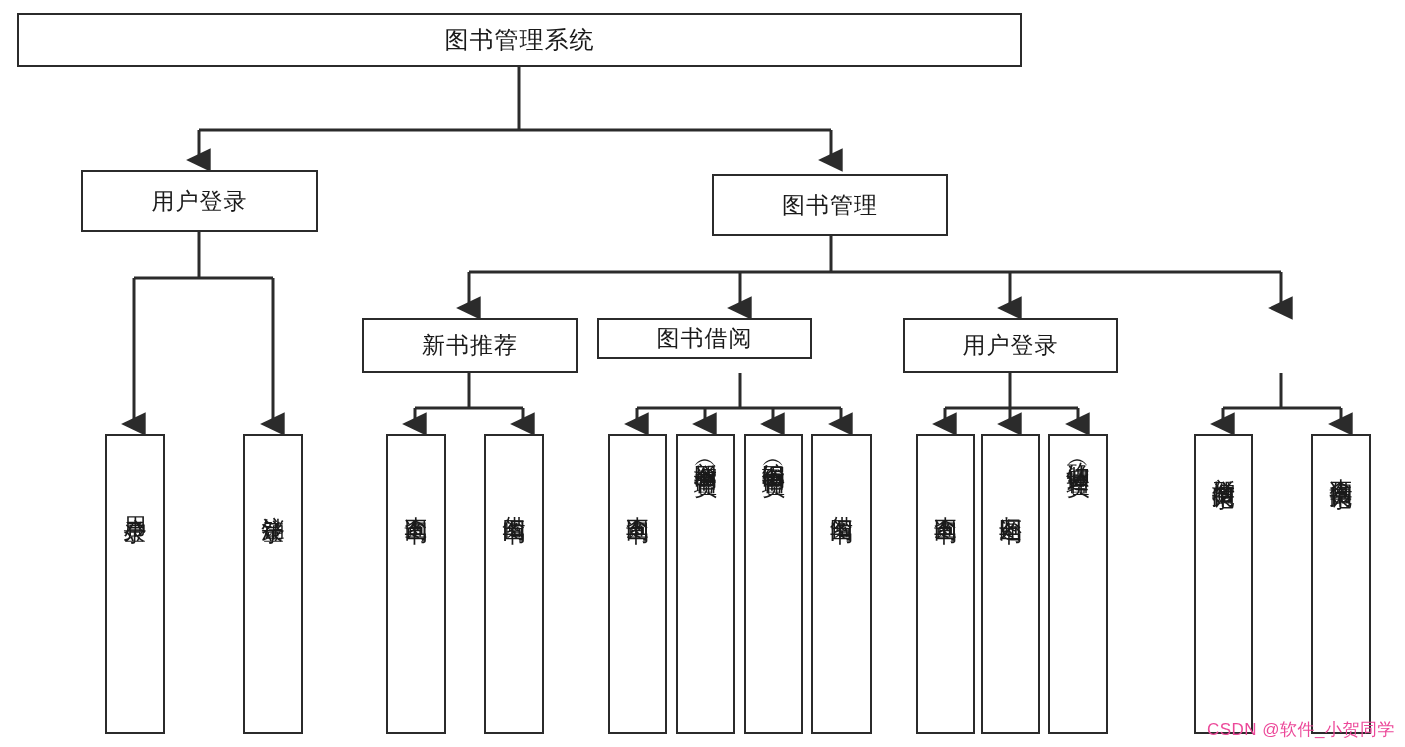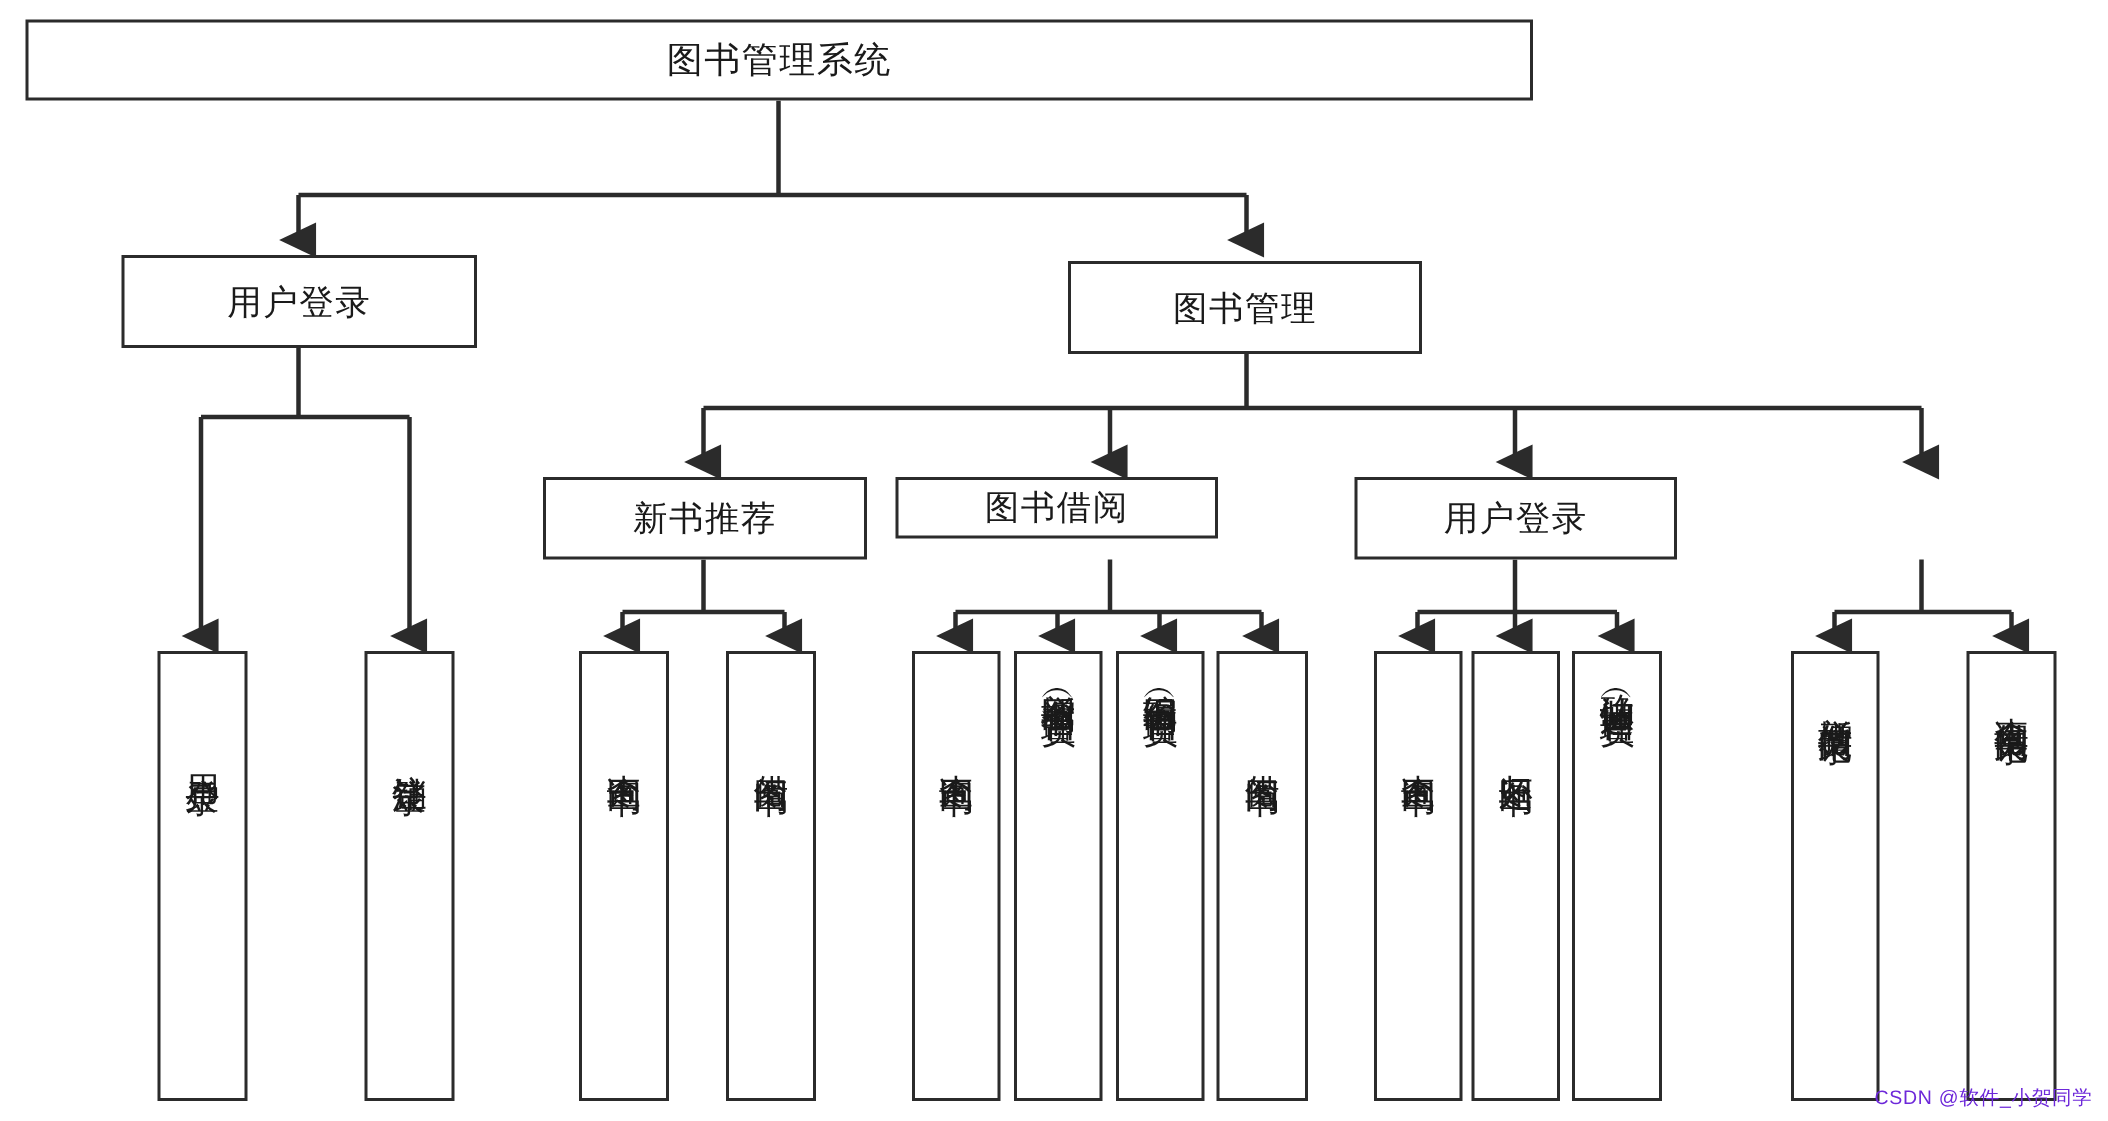--- a/index.html
+++ b/index.html
@@ -64,22 +64,22 @@
   .leaf-mid .vtext {
     padding-top: 20px;
   }
   .leaf-tall .vtext {
     padding-top: 4px;
   }
   #watermark {
     position: absolute;
     right: 10px;
     bottom: 6px;
-    font-size: 13px;
-    color: #6d28d9;
+    font-size: 17px;
+    color: #ec4899;
     letter-spacing: 0.5px;
     z-index: 5;
     white-space: nowrap;
   }
 </style>
 </head>
 <body>
 
 <div id="diagram-root">
 

